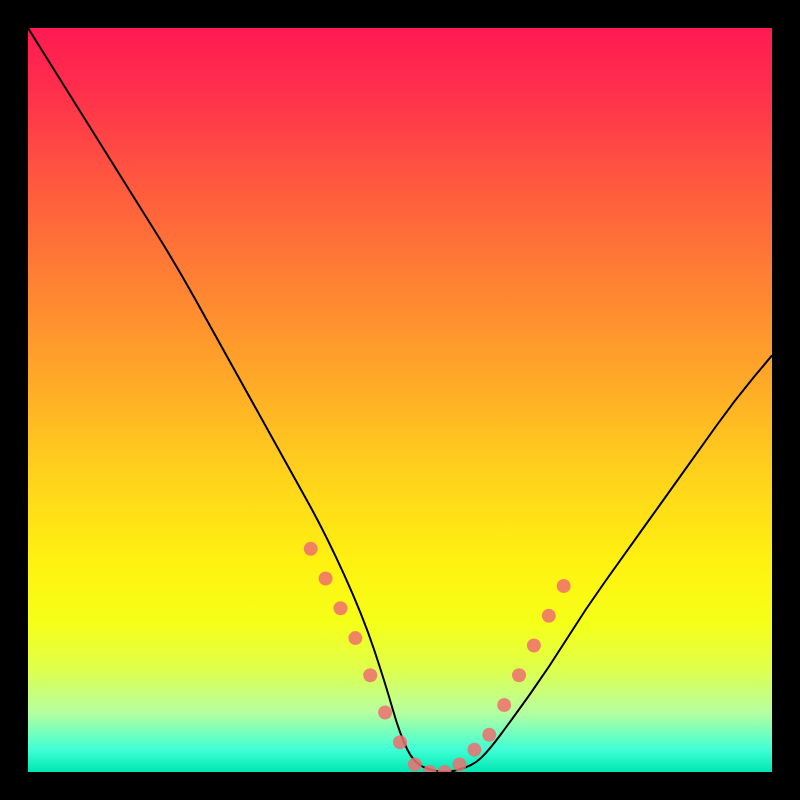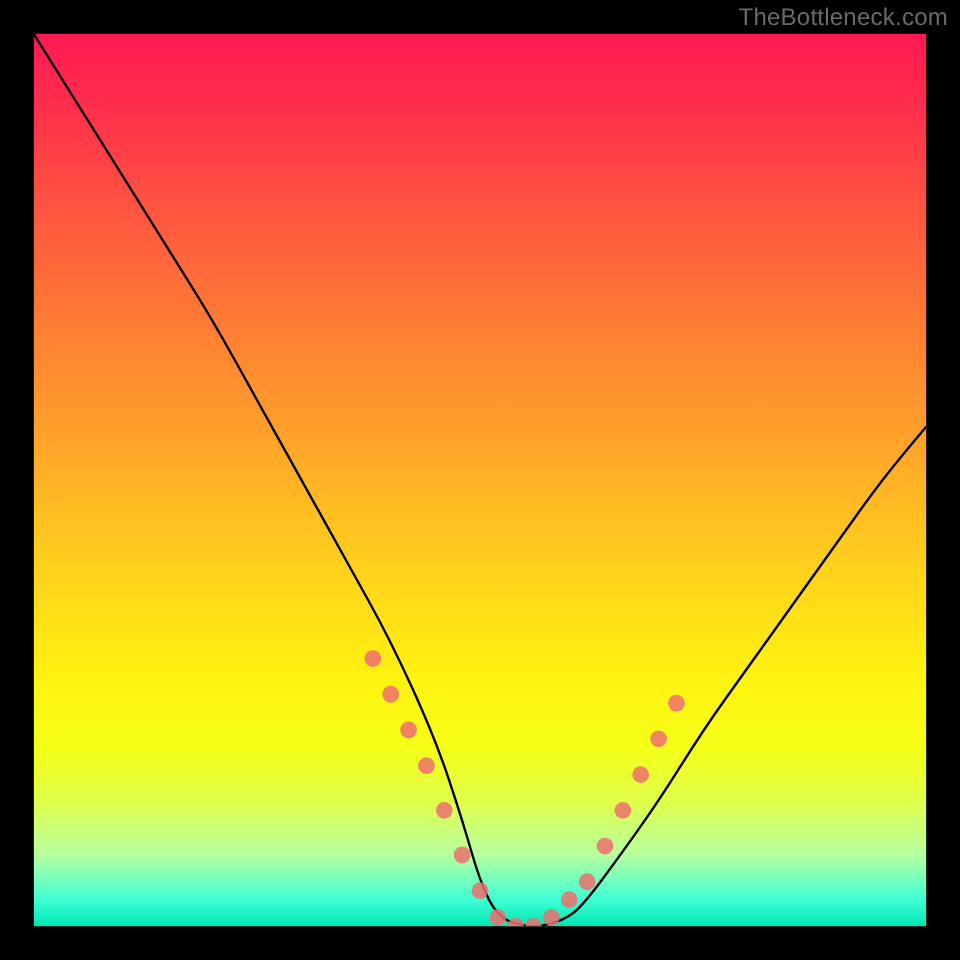--- a/index.html
+++ b/index.html
@@ -105,14 +105,13 @@
           <circle cx="461.28" cy="706.8" r="7" fill="#ef6f6f" fill-opacity="0.85"></circle>
           <circle cx="476.16" cy="677.04" r="7" fill="#ef6f6f" fill-opacity="0.85"></circle>
           <circle cx="491.04" cy="647.28" r="7" fill="#ef6f6f" fill-opacity="0.85"></circle>
           <circle cx="505.92" cy="617.52" r="7" fill="#ef6f6f" fill-opacity="0.85"></circle>
           <circle cx="520.8" cy="587.76" r="7" fill="#ef6f6f" fill-opacity="0.85"></circle>
           <circle cx="535.68" cy="558" r="7" fill="#ef6f6f" fill-opacity="0.85"></circle>
         </g>
     </svg>
   </div>
 
-  <div class="watermark">TheBottleneck.com</div>
 </div>
 
 </body></html>

